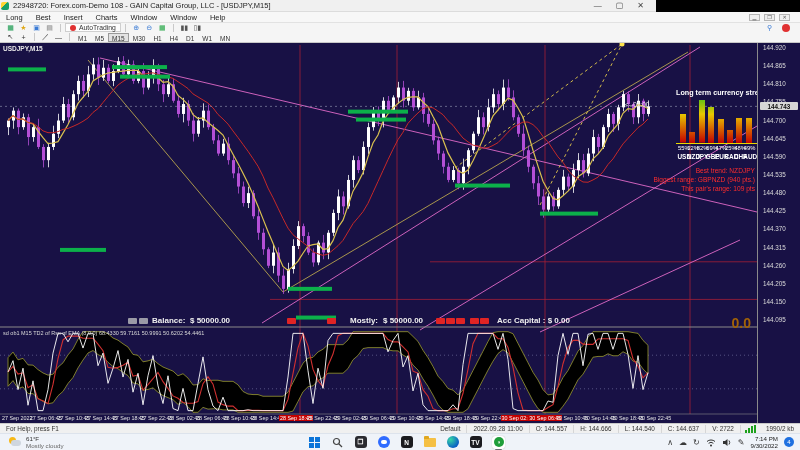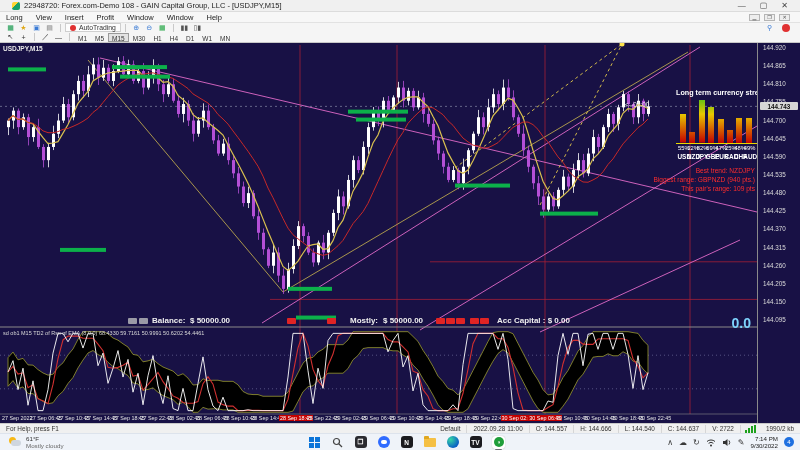--- a/index.html
+++ b/index.html
@@ -1,41 +1,41 @@
 <!DOCTYPE html>
 <html><head>
 <meta charset="utf-8">
 <style>
   * { margin:0; padding:0; box-sizing:border-box; }
   html,body { width:800px; height:450px; overflow:hidden; background:#000; }
   body { font-family:"Liberation Sans", sans-serif; position:relative; }
   .abs { position:absolute; }
 
   
-  #titlebar { left:0; top:0; width:800px; height:12px; background:#f0f0f0; display:flex; align-items:center; font-size:7.5px; color:#222; padding-left:12px; border-bottom:1px solid #dcdcdc;}
+  #titlebar { left:0; top:0; width:656px; height:12px; background:#f0f0f0; display:flex; align-items:center; font-size:7.5px; color:#222; padding-left:1px; border-bottom:1px solid #dcdcdc;}
   #title-icon { width:8px; height:8px; border-radius:2px; background:linear-gradient(135deg,#ffd534 40%,#18a06a 40%); margin-right:4px; }
   .win-btns { margin-left:auto; display:flex; gap:14px; padding-right:12px; color:#444; font-size:8px; }
   #menubar { left:0; top:12px; width:800px; height:10px; background:#f7f7f7; display:flex; align-items:center; gap:13px; font-size:7.5px; color:#222; padding-left:6px; }
   .chart-ctl { margin-left:auto; display:flex; gap:4px; padding-right:10px; }
   .chart-ctl span { width:11px; height:7px; border:1px solid #b5b5b5; background:#eee; font-size:5px; line-height:5px; text-align:center; color:#555; }
   #toolbar1 { left:0; top:22px; width:800px; height:10px; background:#f5f5f5; display:flex; align-items:center; font-size:7px; color:#333; padding-left:4px; border-top:1px solid #e2e2e2;}
   #toolbar2 { left:0; top:32px; width:800px; height:11px; background:#f5f5f5; display:flex; align-items:center; font-size:7px; color:#333; padding-left:4px; border-bottom:1px solid #c8c8c8;}
   .tb-sep { width:1px; height:8px; background:#c9c9c9; margin:0 4px; }
   .tb-ic { width:11px; height:9px; display:flex; align-items:center; justify-content:center; font-size:7px; margin:0 1px; }
   .tf-btn { padding:0 3px; height:9px; line-height:9px; font-size:6.5px; color:#333; border:1px solid transparent; }
   .tf-active { background:#e3e3e3; border:1px solid #9a9a9a; }
   #autotrading { display:flex; align-items:center; gap:3px; border:1px solid #cfcfcf; background:#fdfdfd; height:9px; padding:0 4px; font-size:6.8px; }
   .red-dot { width:6px; height:6px; border-radius:50%; background:#e03131; display:inline-block; }
 
   
   #chart { left:0; top:43px; width:757px; height:380px; background:#181145; overflow:hidden; }
   #chart-svg { position:absolute; left:0; top:0; }
   #symbol-label { left:3px; top:2px; font-size:6.5px; color:#e8e8e8; font-weight:bold; }
   #countdown { left:625px; top:58px; font-size:6.5px; color:#e8e8e8; }
-  #big-zero { right:6px; top:272px; font-size:14px; font-weight:bold; color:#7dd3fc; }
+  #big-zero { right:6px; top:272px; font-size:14px; font-weight:bold; color:#a16207; }
   #indicator-label { left:3px; top:287px; font-size:5.5px; color:#d8d8d8; }
 
   
   #balance-row { left:0; top:273px; width:757px; height:11px; font-size:8px; color:#efefef; font-weight:bold; }
   #balance-row span { position:absolute; white-space:nowrap; }
   .pill { position:absolute; top:2px; width:9px; height:6px; border-radius:1px; }
   .pill-red { background:#e02424; }
   .pill-gray { background:#9a9aa6; }
 
   
@@ -96,23 +96,23 @@
   <span>22948720: Forex.com-Demo 108 - GAIN Capital Group, LLC - [USDJPY,M15]</span>
   <div class="win-btns">
     <span>—</span>
     <span>▢</span>
     <span>✕</span>
   </div>
 </div>
 
 <div id="menubar" class="abs">
   <span>Long</span>
-  <span>View</span>
+  <span>Best</span>
   <span>Insert</span>
-  <span>Profit</span>
+  <span>Charts</span>
   <span>Window</span>
   <span>Window</span>
   <span>Help</span>
   <div class="chart-ctl">
     <span>▁</span>
     <span>❐</span>
     <span>✕</span>
   </div>
 </div>
 

